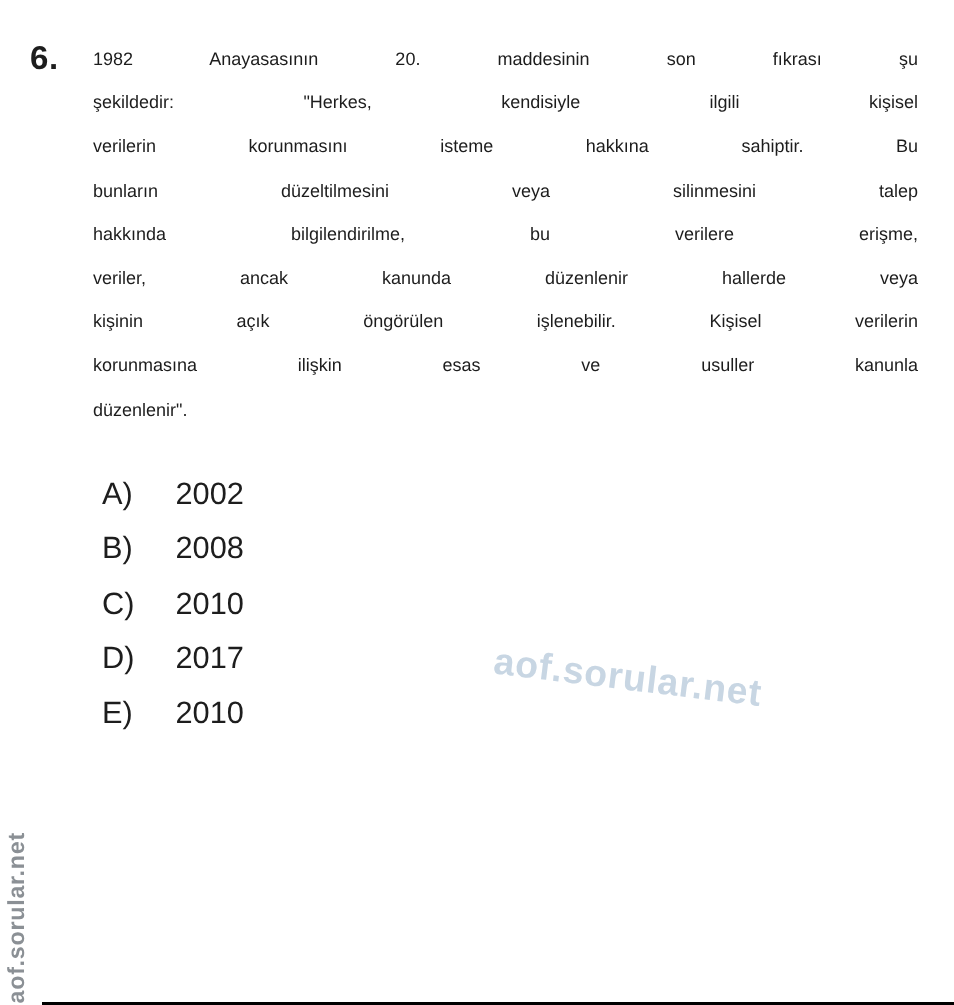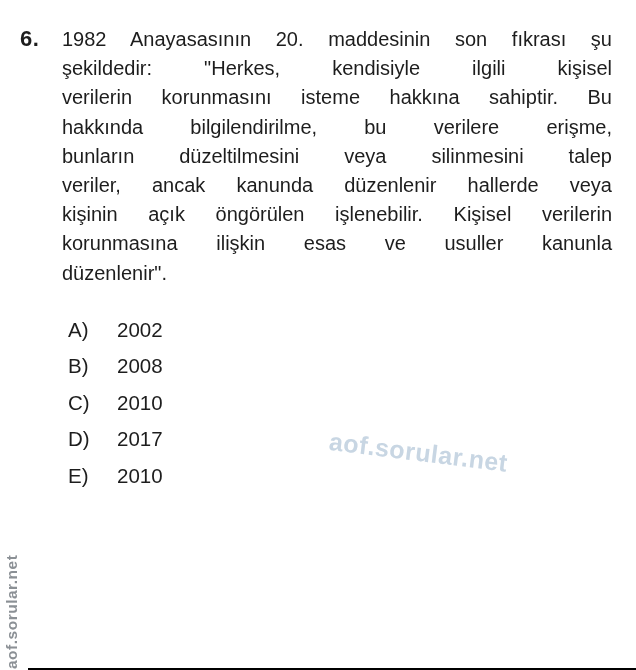--- a/index.html
+++ b/index.html
@@ -24,21 +24,21 @@
     font-weight: bold;
     letter-spacing: 0.5px;
   }
   .qbody {
     position: absolute;
     left: 62px;
     top: 25px;
     width: 550px;
   }
   .paragraph .line {
-    font-size: 20px;
+    font-size: 12px;
     line-height: 29.2px;
     text-align: justify;
     text-align-last: justify;
     white-space: normal;
   }
   .paragraph .line.last {
     text-align-last: left;
   }
   .prompt {
     margin-top: 20px;
@@ -108,22 +108,22 @@
 
 <div class="page" style="--text-color: #1d1d1d; --wm-blue: #c8d6e3; --wm-gray: #8b9095;">
 
   <div class="qnum">6.</div>
 
   <div class="qbody">
     <div id="paragraph" class="paragraph">
         <div class="line">1982 Anayasasının 20. maddesinin son fıkrası şu</div>
         <div class="line">şekildedir: "Herkes, kendisiyle ilgili kişisel</div>
         <div class="line">verilerin korunmasını isteme hakkına sahiptir. Bu</div>
+        <div class="line">bunların düzeltilmesini veya silinmesini talep</div>
         <div class="line">hakkında bilgilendirilme, bu verilere erişme,</div>
-        <div class="line">bunların düzeltilmesini veya silinmesini talep</div>
         <div class="line">veriler, ancak kanunda düzenlenir hallerde veya</div>
         <div class="line">kişinin açık öngörülen işlenebilir. Kişisel verilerin</div>
         <div class="line">korunmasına ilişkin esas ve usuller kanunla</div>
         <div class="line last">düzenlenir".</div>
       </div>
 
 
     <div id="options" class="options">
         <div class="opt">
           <span class="letter">A)</span>

